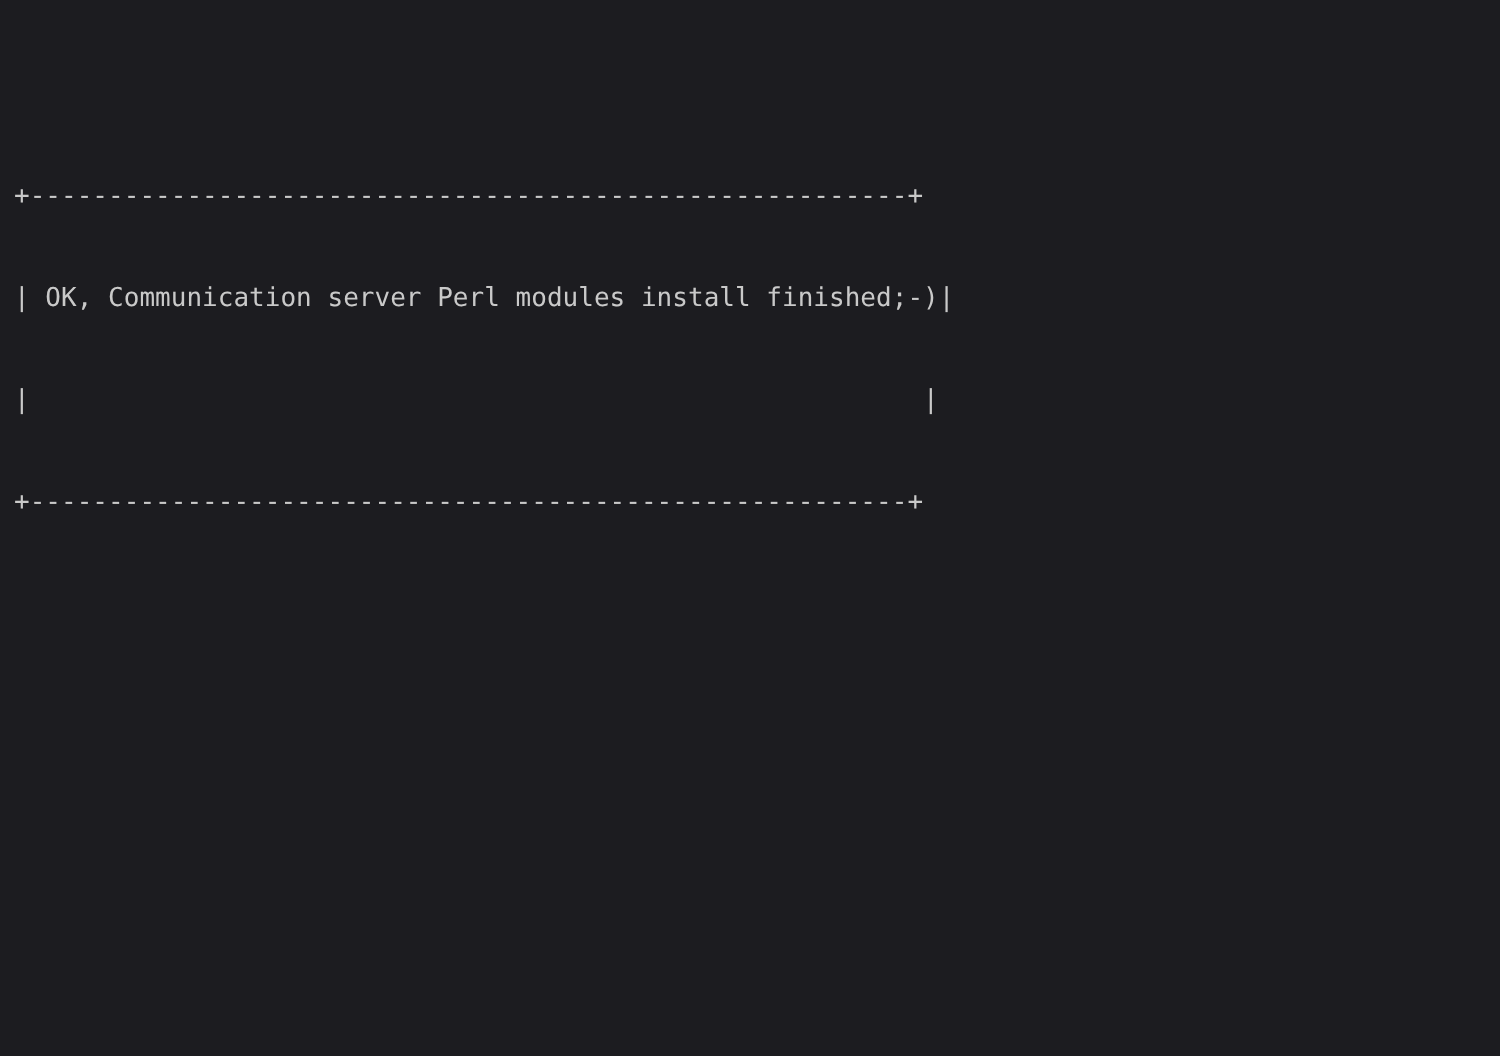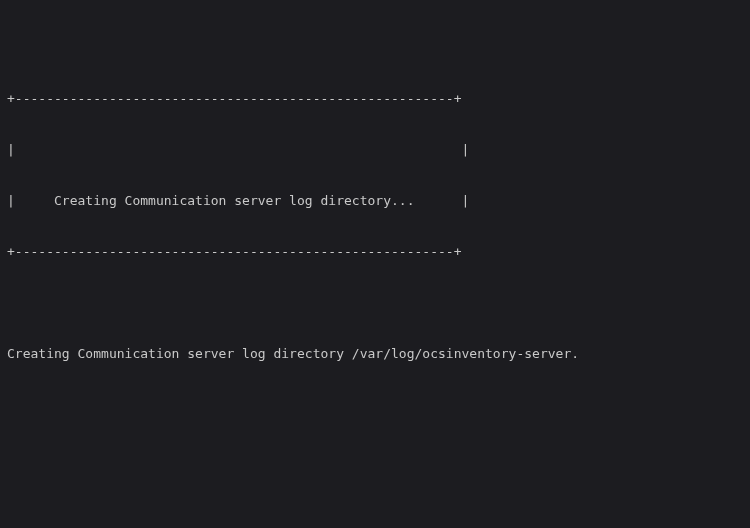--- a/index.html
+++ b/index.html
@@ -38,25 +38,24 @@
   .box-line {
     color: #c9c9c9;
   }
 </style>
 </head>
 <body>
 
 <div id="terminal">
   <span class="tline"></span>
   <span class="tline box-line">+--------------------------------------------------------+</span>
+  <span class="tline box-line">| OK, Communication server Perl modules install finished;-)|</span>
   <span class="tline box-line">|                                                         |</span>
-  <span class="tline box-line">|     Creating Communication server log directory...      |</span>
   <span class="tline box-line">+--------------------------------------------------------+</span>
   <span class="tline"></span>
-  <span class="tline">Creating Communication server log directory /var/log/ocsinventory-server.</span>
   <span class="tline"></span>
   
   
   
   
   
   
   
   
   

